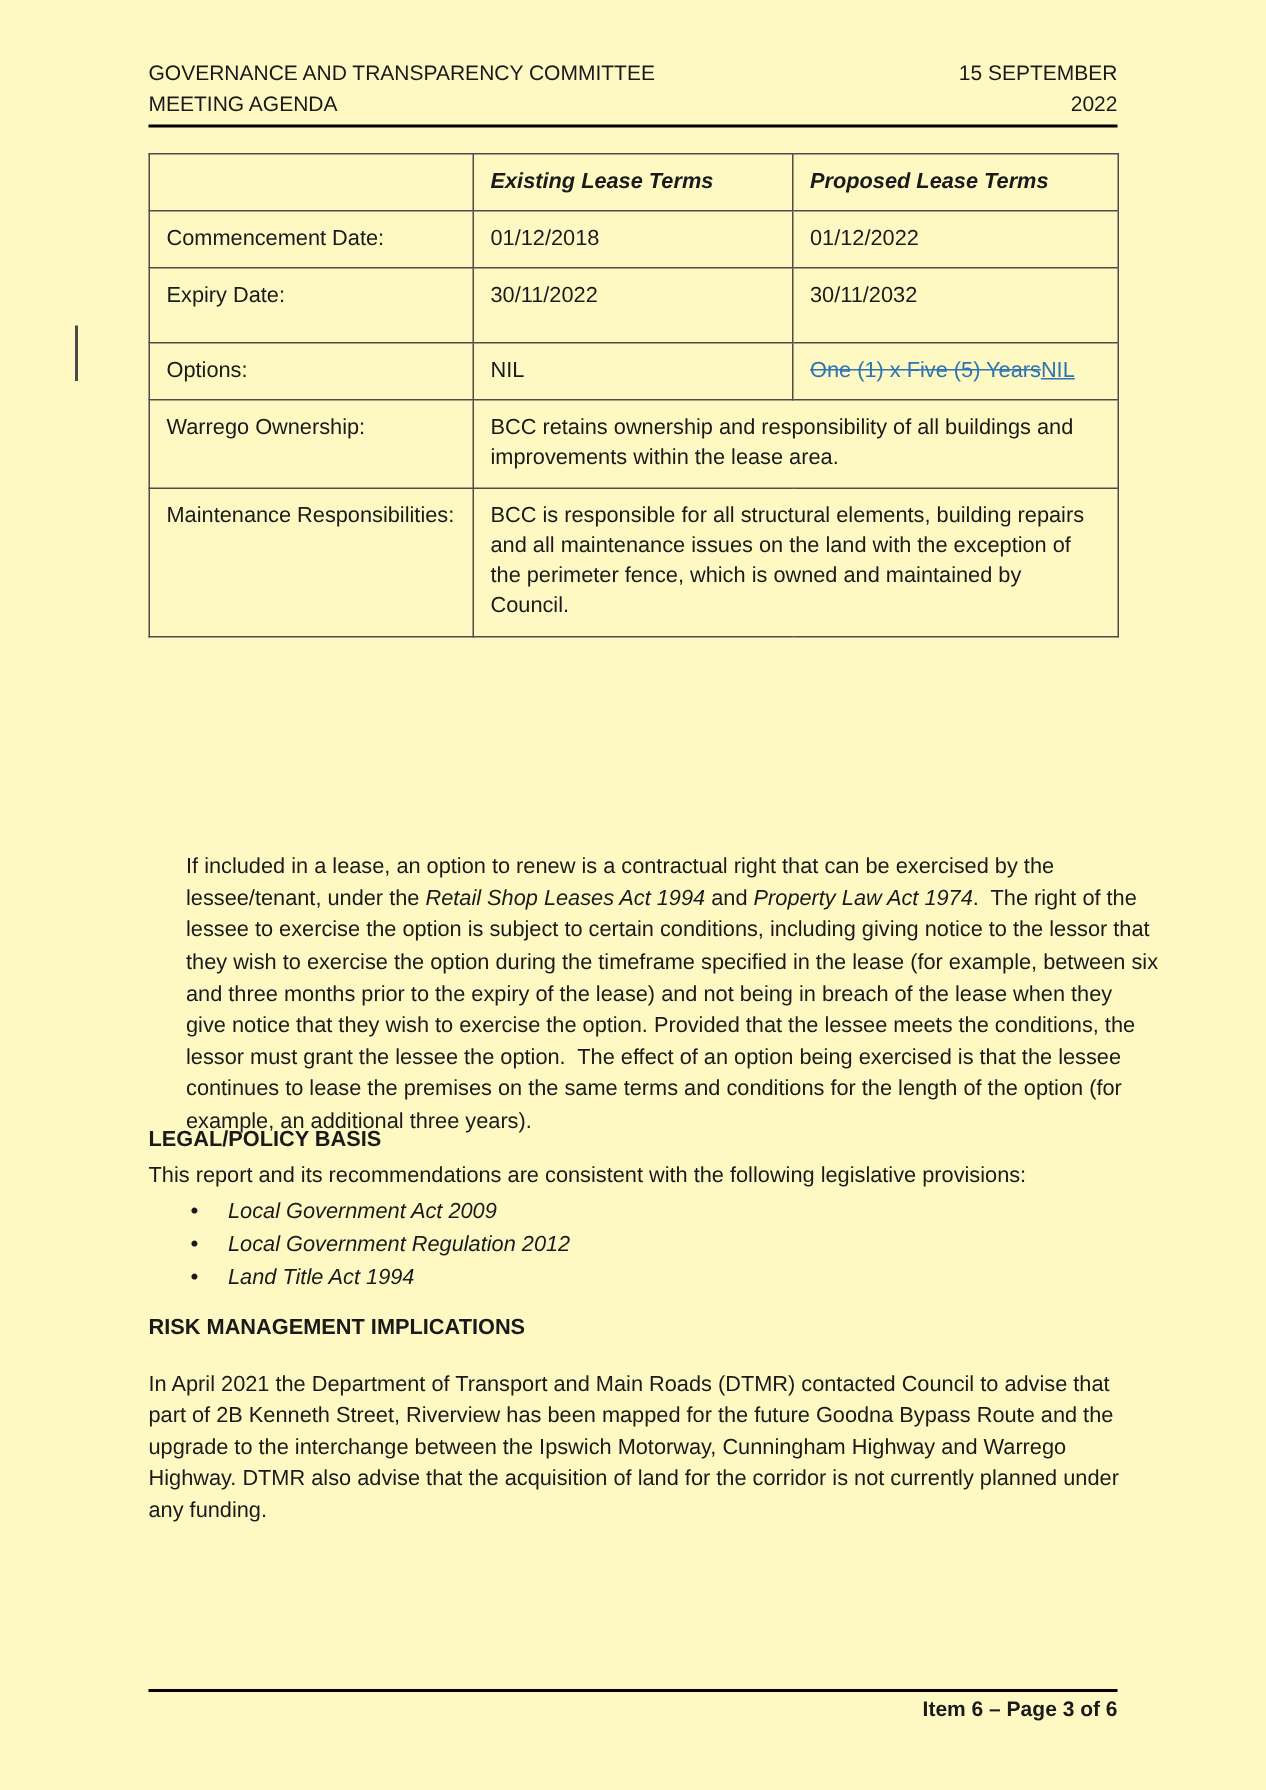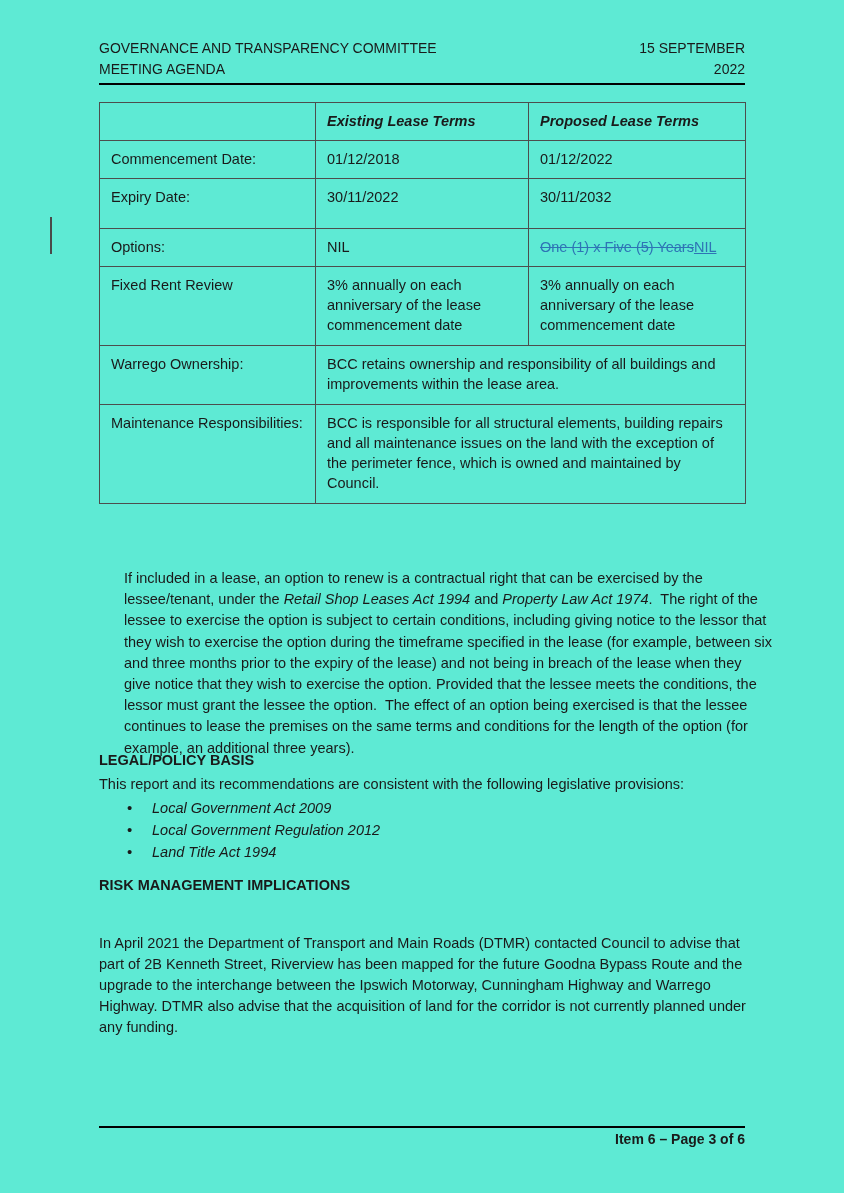--- a/index.html
+++ b/index.html
@@ -5,21 +5,21 @@
   * { margin: 0; padding: 0; box-sizing: border-box; }
   html, body { background: #ffffff; }
   body {
     font-family: "Liberation Sans", "DejaVu Sans", sans-serif;
     color: #1a1a1a;
   }
   .page {
     position: relative;
     width: 844px;
     height: 1193px;
-    background: #5eead4;
+    background: #fef9c3;
     overflow: hidden;
   }
 
   
   .change-bar {
     position: absolute;
     left: 50px;
     top: 217px;
     width: 2px;
     height: 37px;
@@ -72,21 +72,21 @@
   
   .para {
     position: absolute;
     left: 99px;
     width: 648px;
     font-size: 14.5px;
     line-height: 21.2px;
     white-space: pre-wrap;
   }
   .para1 { top: 568px; margin-left: 25px; }
-  .para2 { top: 913px; line-height: 21px; margin-top: 20px; }
+  .para2 { top: 913px; line-height: 21px; }
   .ital { font-style: italic; }
 
   .sect-heading {
     position: absolute;
     left: 99px;
     font-size: 14.5px;
     font-weight: bold;
   }
   .legal-heading { top: 752px; }
   .risk-heading  { top: 877px; }
@@ -172,25 +172,20 @@
       <tr class="r-single2">
         <td class="lbl">Expiry Date:</td>
         <td>30/11/2022</td>
         <td>30/11/2032</td>
       </tr>
       <tr class="r-single">
         <td class="lbl">Options:</td>
         <td>NIL</td>
         <td><span class="del">One (1) x Five (5) Years</span><span class="ins">NIL</span></td>
       </tr>
-      <tr class="r-fixed">
-        <td class="lbl">Fixed Rent Review</td>
-        <td>3% annually on each anniversary of the lease commencement date</td>
-        <td>3% annually on each anniversary of the lease commencement date</td>
-      </tr>
       <tr class="r-build">
         <td class="lbl">Warrego Ownership:</td>
         <td colspan="2">BCC retains ownership and responsibility of all buildings and improvements within the lease area.</td>
       </tr>
       <tr class="r-maint">
         <td class="lbl">Maintenance Responsibilities:</td>
         <td colspan="2">BCC is responsible for all structural elements, building repairs and all maintenance issues on the land with the exception of the perimeter fence, which is owned and maintained by Council.</td>
       </tr>
     </tbody>
   </table>

